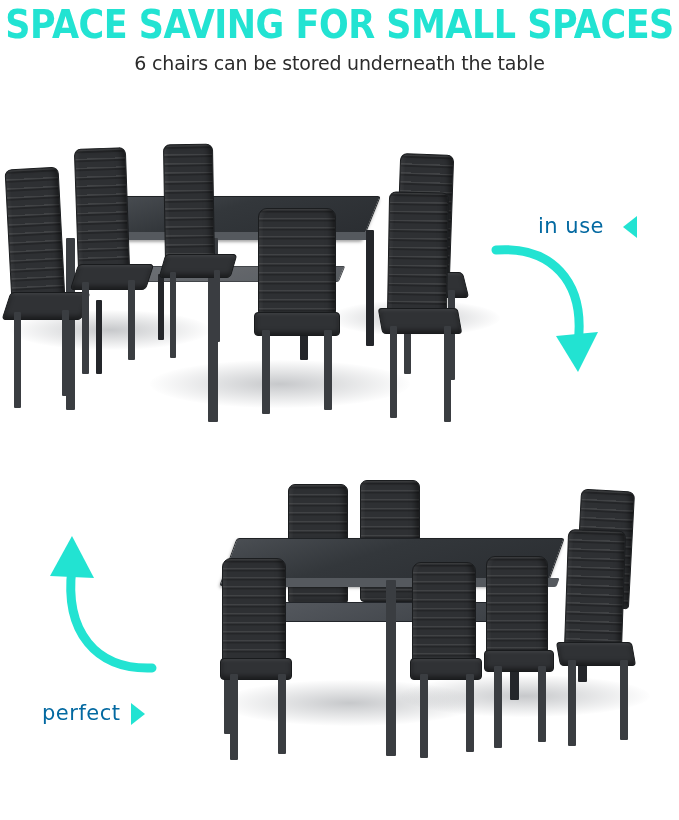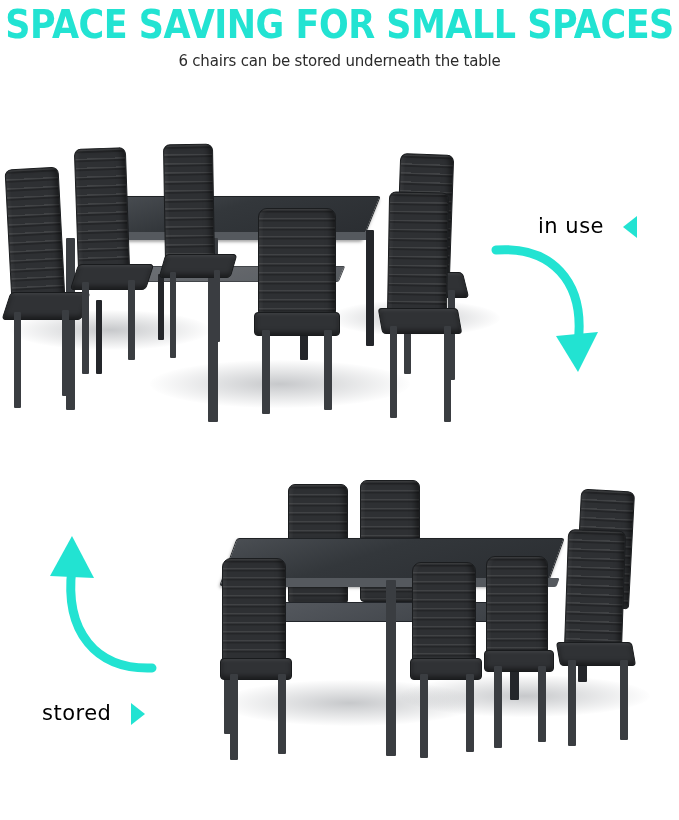--- a/index.html
+++ b/index.html
@@ -33,33 +33,33 @@
     white-space: nowrap;
     transform: scaleY(1.12);
     transform-origin: top center;
   }
   .subline {
     position: absolute;
     left: 0;
     width: 679px;
     text-align: center;
     font-family: "DejaVu Sans", sans-serif;
-    font-size: 15px;
+    font-size: 19px;
     color: #2b2b2b;
     letter-spacing: -0.2px;
   }
   .subline.l1 { top: 52px; }
   .subline.l2 { top: 79px; }
 
   
   .side-label {
     position: absolute;
     font-family: "DejaVu Sans", sans-serif;
     font-size: 21px;
-    color: #000000;
+    color: #0369a1;
     letter-spacing: 0.5px;
   }
   .label-inuse { left: 538px; top: 214px; }
   .label-stored { left: 42px; top: 701px; }
 
   .tri {
     position: absolute;
     width: 0;
     height: 0;
   }
@@ -279,16 +279,16 @@
       <div class="leg" style="left:388px; top:210px; width:8px; height:86px;"></div>
       <div class="leg" style="left:440px; top:210px; width:8px; height:80px;"></div>
     </div>
   </div>
 
   <svg class="arrow-svg" style="left:44px; top:528px;" width="120" height="150" viewBox="0 0 120 150">
     <path d="M108 140 C 52 142, 20 104, 28 40" stroke="#22e3d2" stroke-width="9" fill="none" stroke-linecap="round"></path>
     <path d="M6 48 L 28 8 L 50 50 Z" fill="#22e3d2"></path>
   </svg>
 
-  <div class="side-label label-stored">stored</div>
+  <div class="side-label label-stored">perfect</div>
   <div class="tri tri-right tri-stored"></div>
 
 </div>
 
 </body></html>

